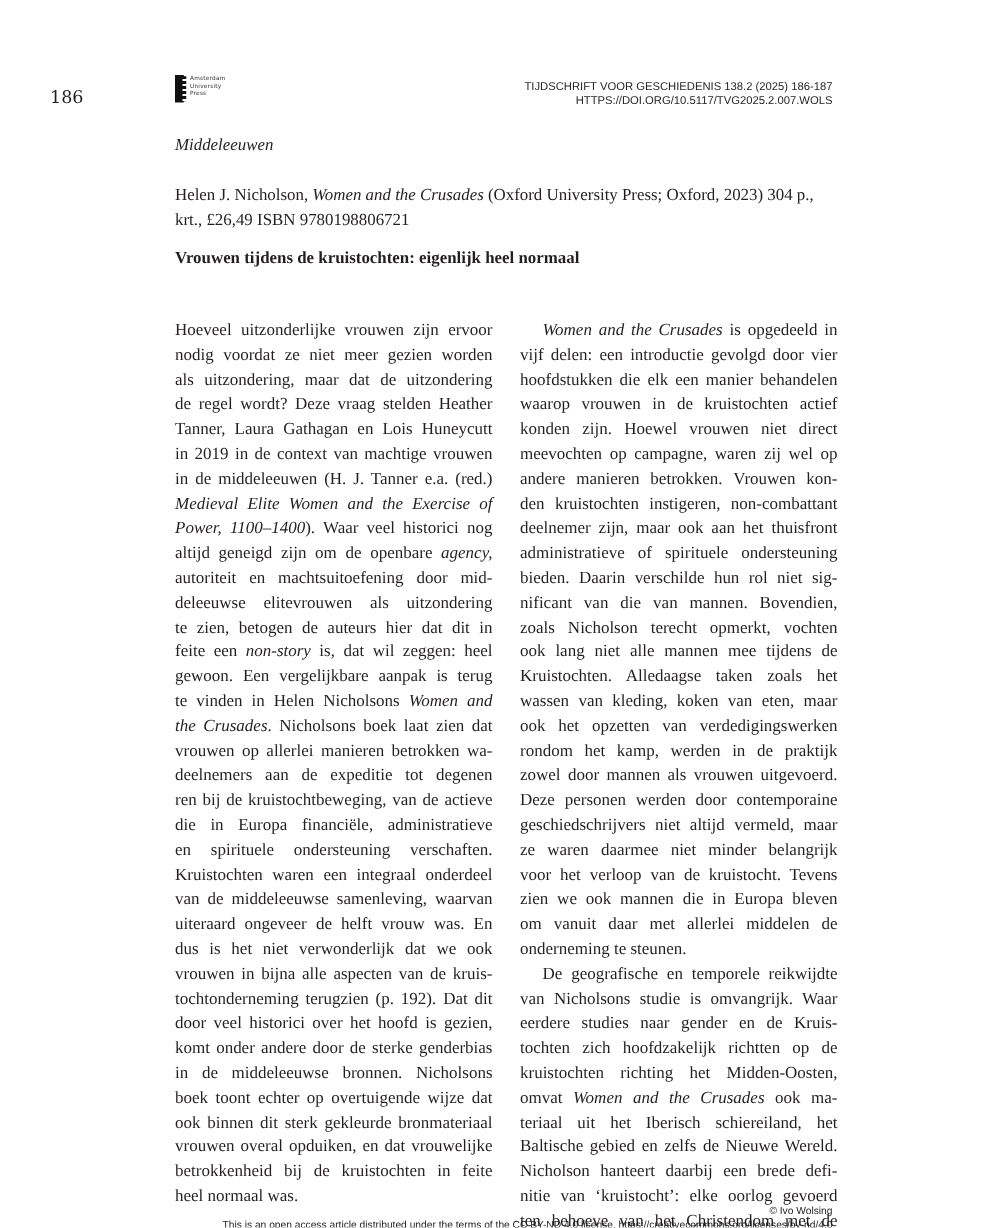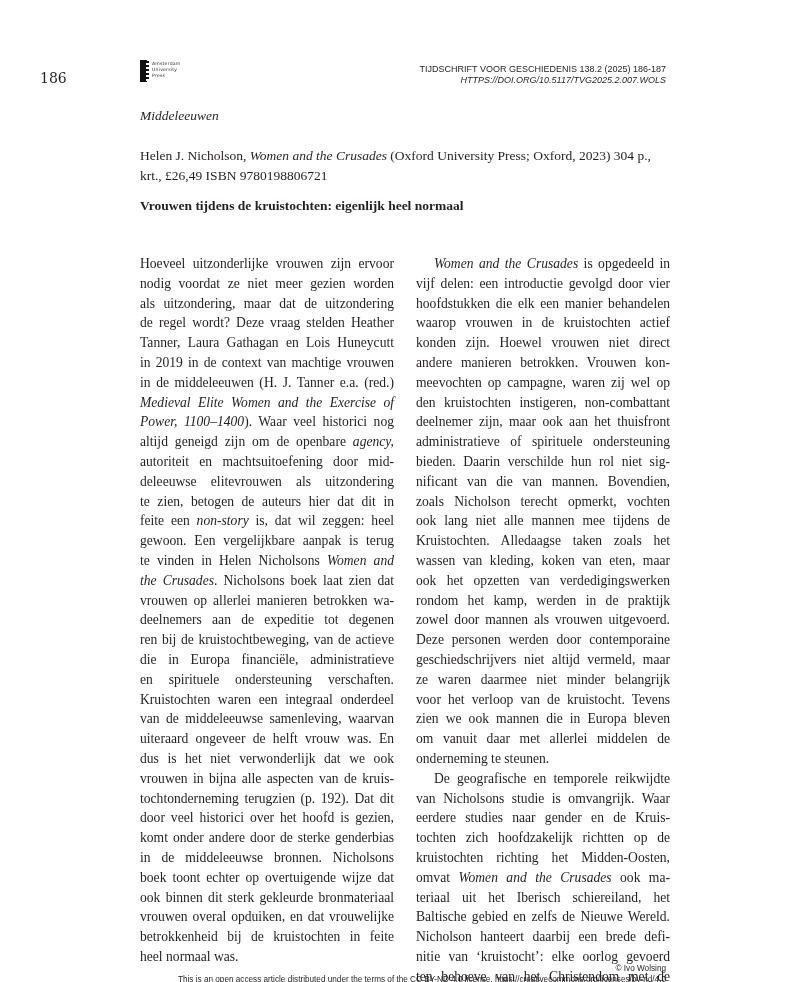--- a/index.html
+++ b/index.html
@@ -4,21 +4,21 @@
 <style>
   html, body { margin: 0; padding: 0; background: #ffffff; }
   body { width: 793px; height: 982px; position: relative; overflow: hidden; color: #231f20; }
   .page-number { position: absolute; left: 40px; top: 70px; font-family: "DejaVu Serif", serif; font-size: 14px; color: #231f20; }
   .logo { position: absolute; left: 140px; top: 60px; display: flex; align-items: flex-start; gap: 5px; }
   .logo-mark { width: 7px; height: 22px; background: #111; position: relative; }
   .logo-mark::after { content: ""; position: absolute; right: -2px; top: 1px; width: 3px; height: 20px;
     background: repeating-linear-gradient(#111 0 2px, #fff 2px 4px); }
   .logo-text { font-family: "DejaVu Sans", sans-serif; font-size: 4.6px; line-height: 6px; color: #333; margin-top: 1px; letter-spacing: 0.2px; }
   .journal-ref { position: absolute; right: 127px; top: 64px; text-align: right; font-family: "Liberation Sans", sans-serif; font-size: 9px; line-height: 11px; color: #231f20; }
-  .journal-ref .doi { font-style: italic; }
+  .journal-ref .doi { }
   .section { position: absolute; left: 140px; top: 108px; font-family: "Liberation Serif", serif; font-style: italic; font-size: 13.5px; }
   .citation { position: absolute; left: 140px; top: 146px; width: 530px; font-family: "Liberation Serif", serif; font-size: 13.5px; line-height: 20px; }
   .citation i { font-style: italic; }
   .review-title { position: absolute; left: 140px; top: 198px; font-family: "Liberation Serif", serif; font-weight: bold; font-size: 13.5px; }
   .col { position: absolute; top: 232px; width: 254px; font-family: "Liberation Serif", serif; font-size: 13.6px; line-height: 19.8px; margin-top: 22px; }
   .col.left { left: 140px; }
   .col.right { left: 416px; }
   .line { display: block; text-align: justify; text-align-last: justify; white-space: nowrap; height: 19.8px; }
   .line.last { text-align-last: left; }
   .line.indent { padding-left: 18px; }
@@ -92,22 +92,22 @@
     <span class="line"><span>vrouwen overal opduiken, en dat vrouwelijke</span></span>
     <span class="line"><span>betrokkenheid bij de kruistochten in feite</span></span>
     <span class="line last"><span>heel normaal was.</span></span>
   </div>
 <div class="col right">
     <span class="line indent"><span class="i">Women and the Crusades</span><span> is opgedeeld in</span></span>
     <span class="line"><span>vijf delen: een introductie gevolgd door vier</span></span>
     <span class="line"><span>hoofdstukken die elk een manier behandelen</span></span>
     <span class="line"><span>waarop vrouwen in de kruistochten actief</span></span>
     <span class="line"><span>konden zijn. Hoewel vrouwen niet direct</span></span>
+    <span class="line"><span>meevochten op campagne, waren zij wel op</span></span>
     <span class="line"><span>andere manieren betrokken. Vrouwen kon-</span></span>
-    <span class="line"><span>meevochten op campagne, waren zij wel op</span></span>
     <span class="line"><span>den kruistochten instigeren, non-combattant</span></span>
     <span class="line"><span>deelnemer zijn, maar ook aan het thuisfront</span></span>
     <span class="line"><span>administratieve of spirituele ondersteuning</span></span>
     <span class="line"><span>bieden. Daarin verschilde hun rol niet sig-</span></span>
     <span class="line"><span>nificant van die van mannen. Bovendien,</span></span>
     <span class="line"><span>zoals Nicholson terecht opmerkt, vochten</span></span>
     <span class="line"><span>ook lang niet alle mannen mee tijdens de</span></span>
     <span class="line"><span>Kruistochten. Alledaagse taken zoals het</span></span>
     <span class="line"><span>wassen van kleding, koken van eten, maar</span></span>
     <span class="line"><span>ook het opzetten van verdedigingswerken</span></span>

